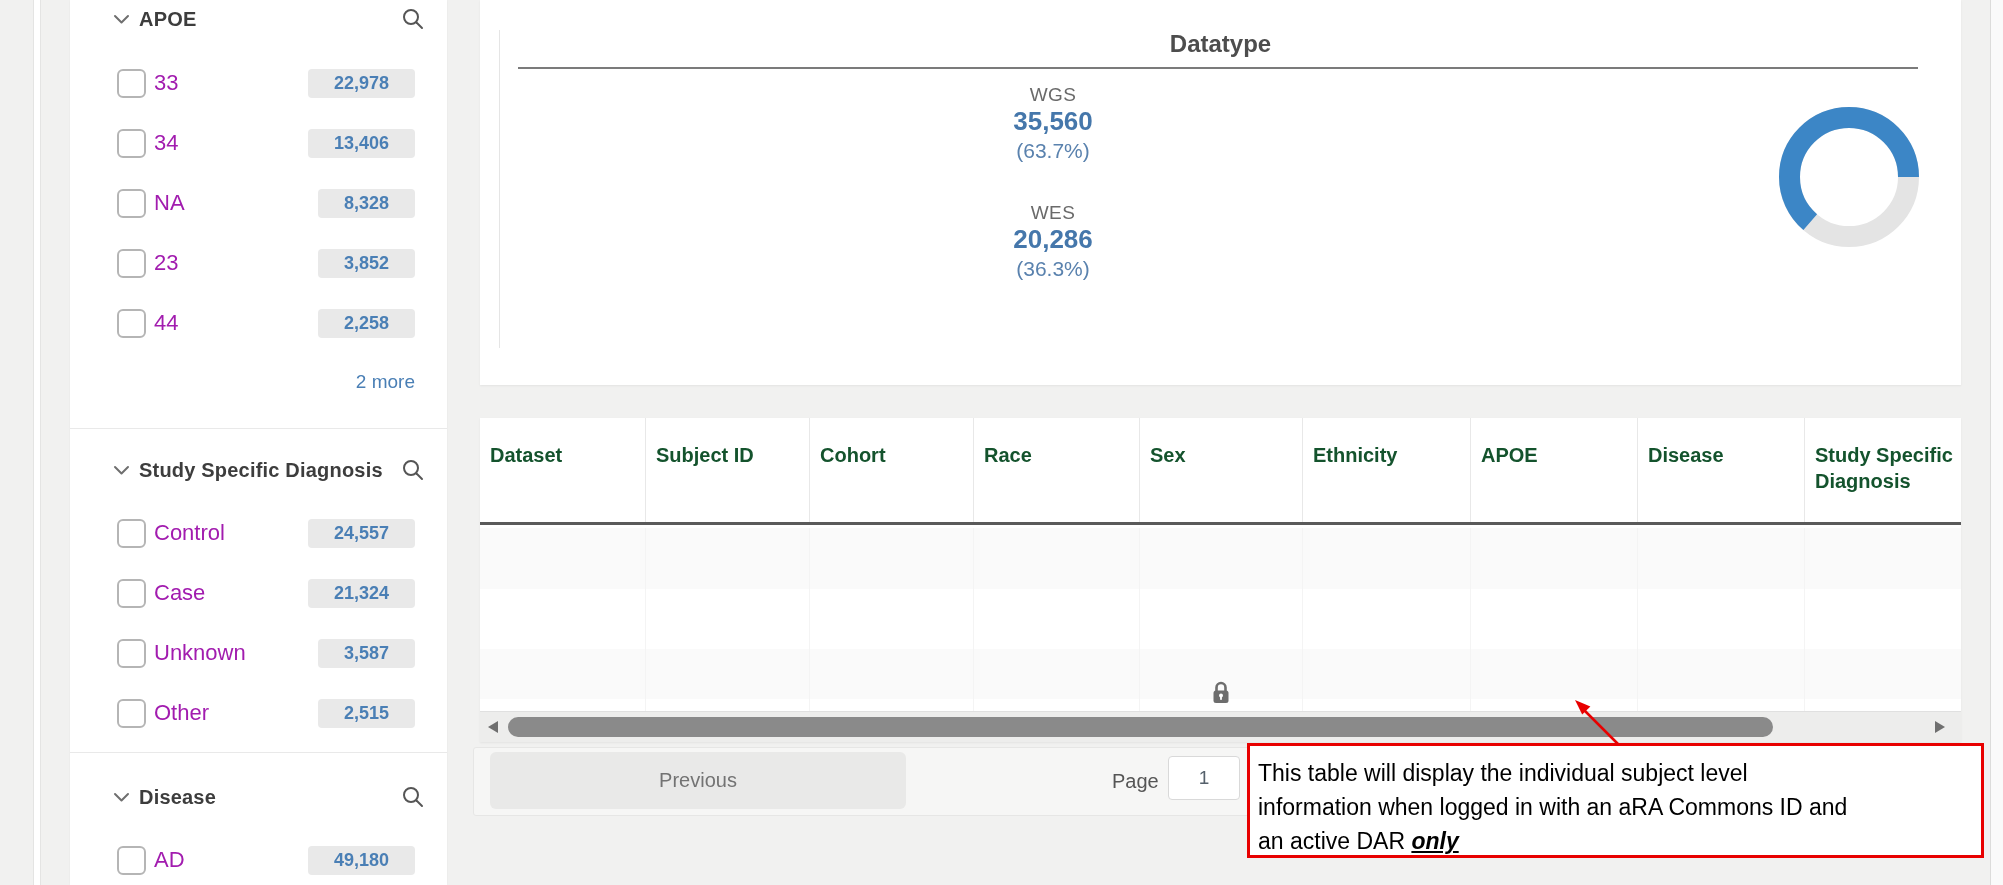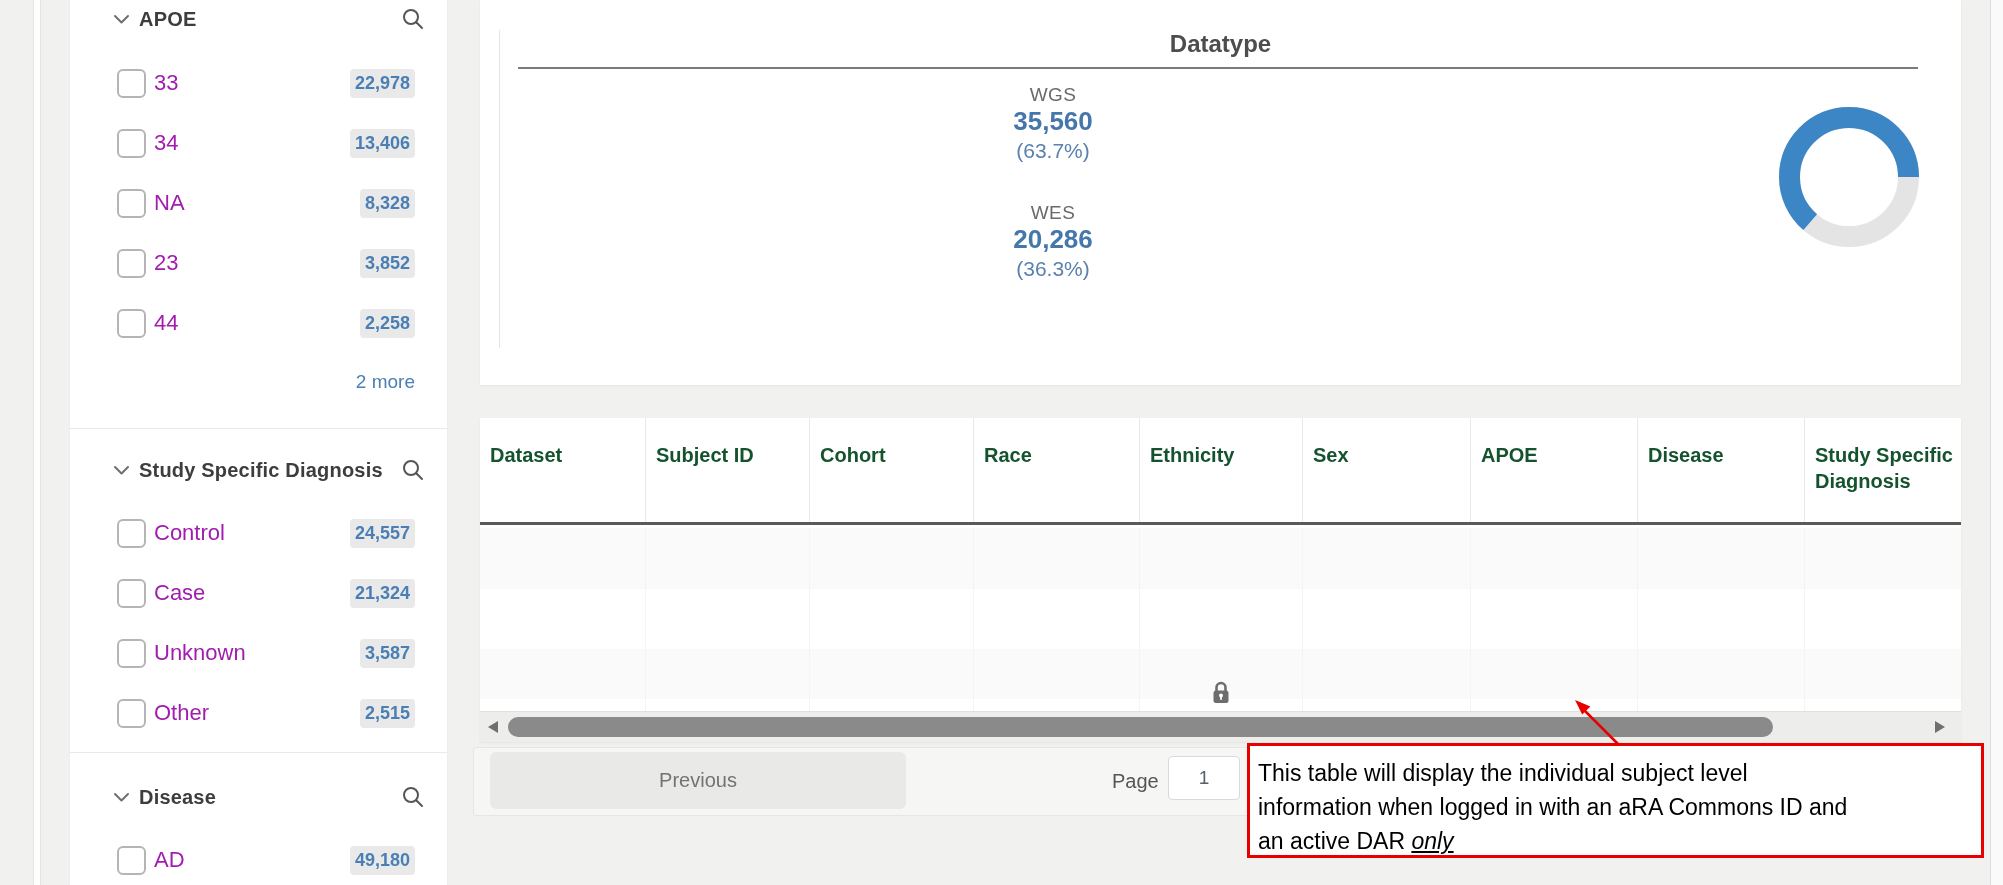--- a/index.html
+++ b/index.html
@@ -21,21 +21,21 @@
   .sec-header .chev{margin-left:43px;display:flex;align-items:center}
   .sec-title{margin-left:9px;font-size:20px;font-weight:bold;color:#3d3d3d;letter-spacing:.2px}
   .sec-search{position:absolute;right:22px;top:50%;transform:translateY(-50%);display:flex}
   .h-apoe{top:3px}.h-ssd{top:454px}.h-dis{top:781px}
   .items{position:absolute;left:0;width:100%}
   .i-apoe{top:53px}.i-ssd{top:503px}.i-dis{top:830px}
   .frow{display:flex;align-items:center;height:60px;padding:0 32px 0 47px;box-sizing:border-box}
   .cb{width:25px;height:25px;border:2px solid #b5b5b5;border-radius:6px;background:#fff;flex:0 0 auto}
   .flab{margin-left:8px;font-size:22px;color:#a21caf}
   .fcnt{margin-left:auto;background:#e9e9e9;color:#4a7fb5;font-weight:bold;font-size:18px;
-    padding:4px 5px;border-radius:4px}
+    padding:4px 26px;border-radius:4px}
   .more-link{position:absolute;right:32px;top:371px;color:#4a7fb5;font-size:19px;cursor:pointer}
   .sb-divider{position:absolute;left:0;width:100%;border-top:1px solid #e9e9e9}
   .d1{top:428px}.d2{top:752px}
 
   
   .chart-card{position:absolute;left:480px;top:0;width:1481px;height:385px;background:#fff;
     box-shadow:0 1px 2px rgba(0,0,0,.06)}
   .chart-title{position:absolute;top:30px;left:0;width:100%;text-align:center;
     font-size:24px;font-weight:bold;color:#4d4d4d}
   .chart-hr{position:absolute;top:67px;left:38px;width:1400px;border-top:2px solid #7b7b7b}
@@ -86,21 +86,21 @@
   .page-label{position:absolute;left:638px;top:0;height:100%;display:flex;align-items:center;
     font-size:20px;color:#555}
   .page-input{position:absolute;left:694px;top:8px;width:72px;height:44px;background:#fff;
     border:1px solid #d9d9d9;border-radius:4px;text-align:center;font-size:19px;color:#55606b;
     font-family:"Liberation Sans",sans-serif;box-sizing:border-box}
 
   
   .annotation{position:absolute;left:1247px;top:743px;width:737px;height:115px;background:#fff;
     border:3px solid #e80000;box-sizing:border-box;padding:10px 8px;font-size:23px;
     line-height:34px;color:#000;z-index:10}
-  .annotation .em{font-weight:normal;font-style:italic;text-decoration:underline}
+  .annotation .em{font-weight:bold;font-style:italic;text-decoration:underline}
   .arrow-svg{position:absolute;left:0;top:0;width:2003px;height:885px;pointer-events:none;z-index:11}
 </style>
 </head>
 <body>
 
 <div class="left-strip"></div>
 <div class="right-strip"></div>
 
 <div class="sidebar">
 
@@ -231,22 +231,22 @@
     </svg>
   </div>
 </div>
 
 <div class="table-card">
   <div class="thead">
       <div class="th">Dataset</div>
       <div class="th">Subject ID</div>
       <div class="th">Cohort</div>
       <div class="th">Race</div>
+      <div class="th">Sex</div>
       <div class="th">Ethnicity</div>
-      <div class="th">Sex</div>
       <div class="th">APOE</div>
       <div class="th">Disease</div>
       <div class="th">Study Specific Diagnosis</div>
     </div>
   <div class="tbody">
     <div class="band b1"></div>
     <div class="band b2"></div>
     <div class="band b3"></div>
     <div class="colsep">
       <div></div>

